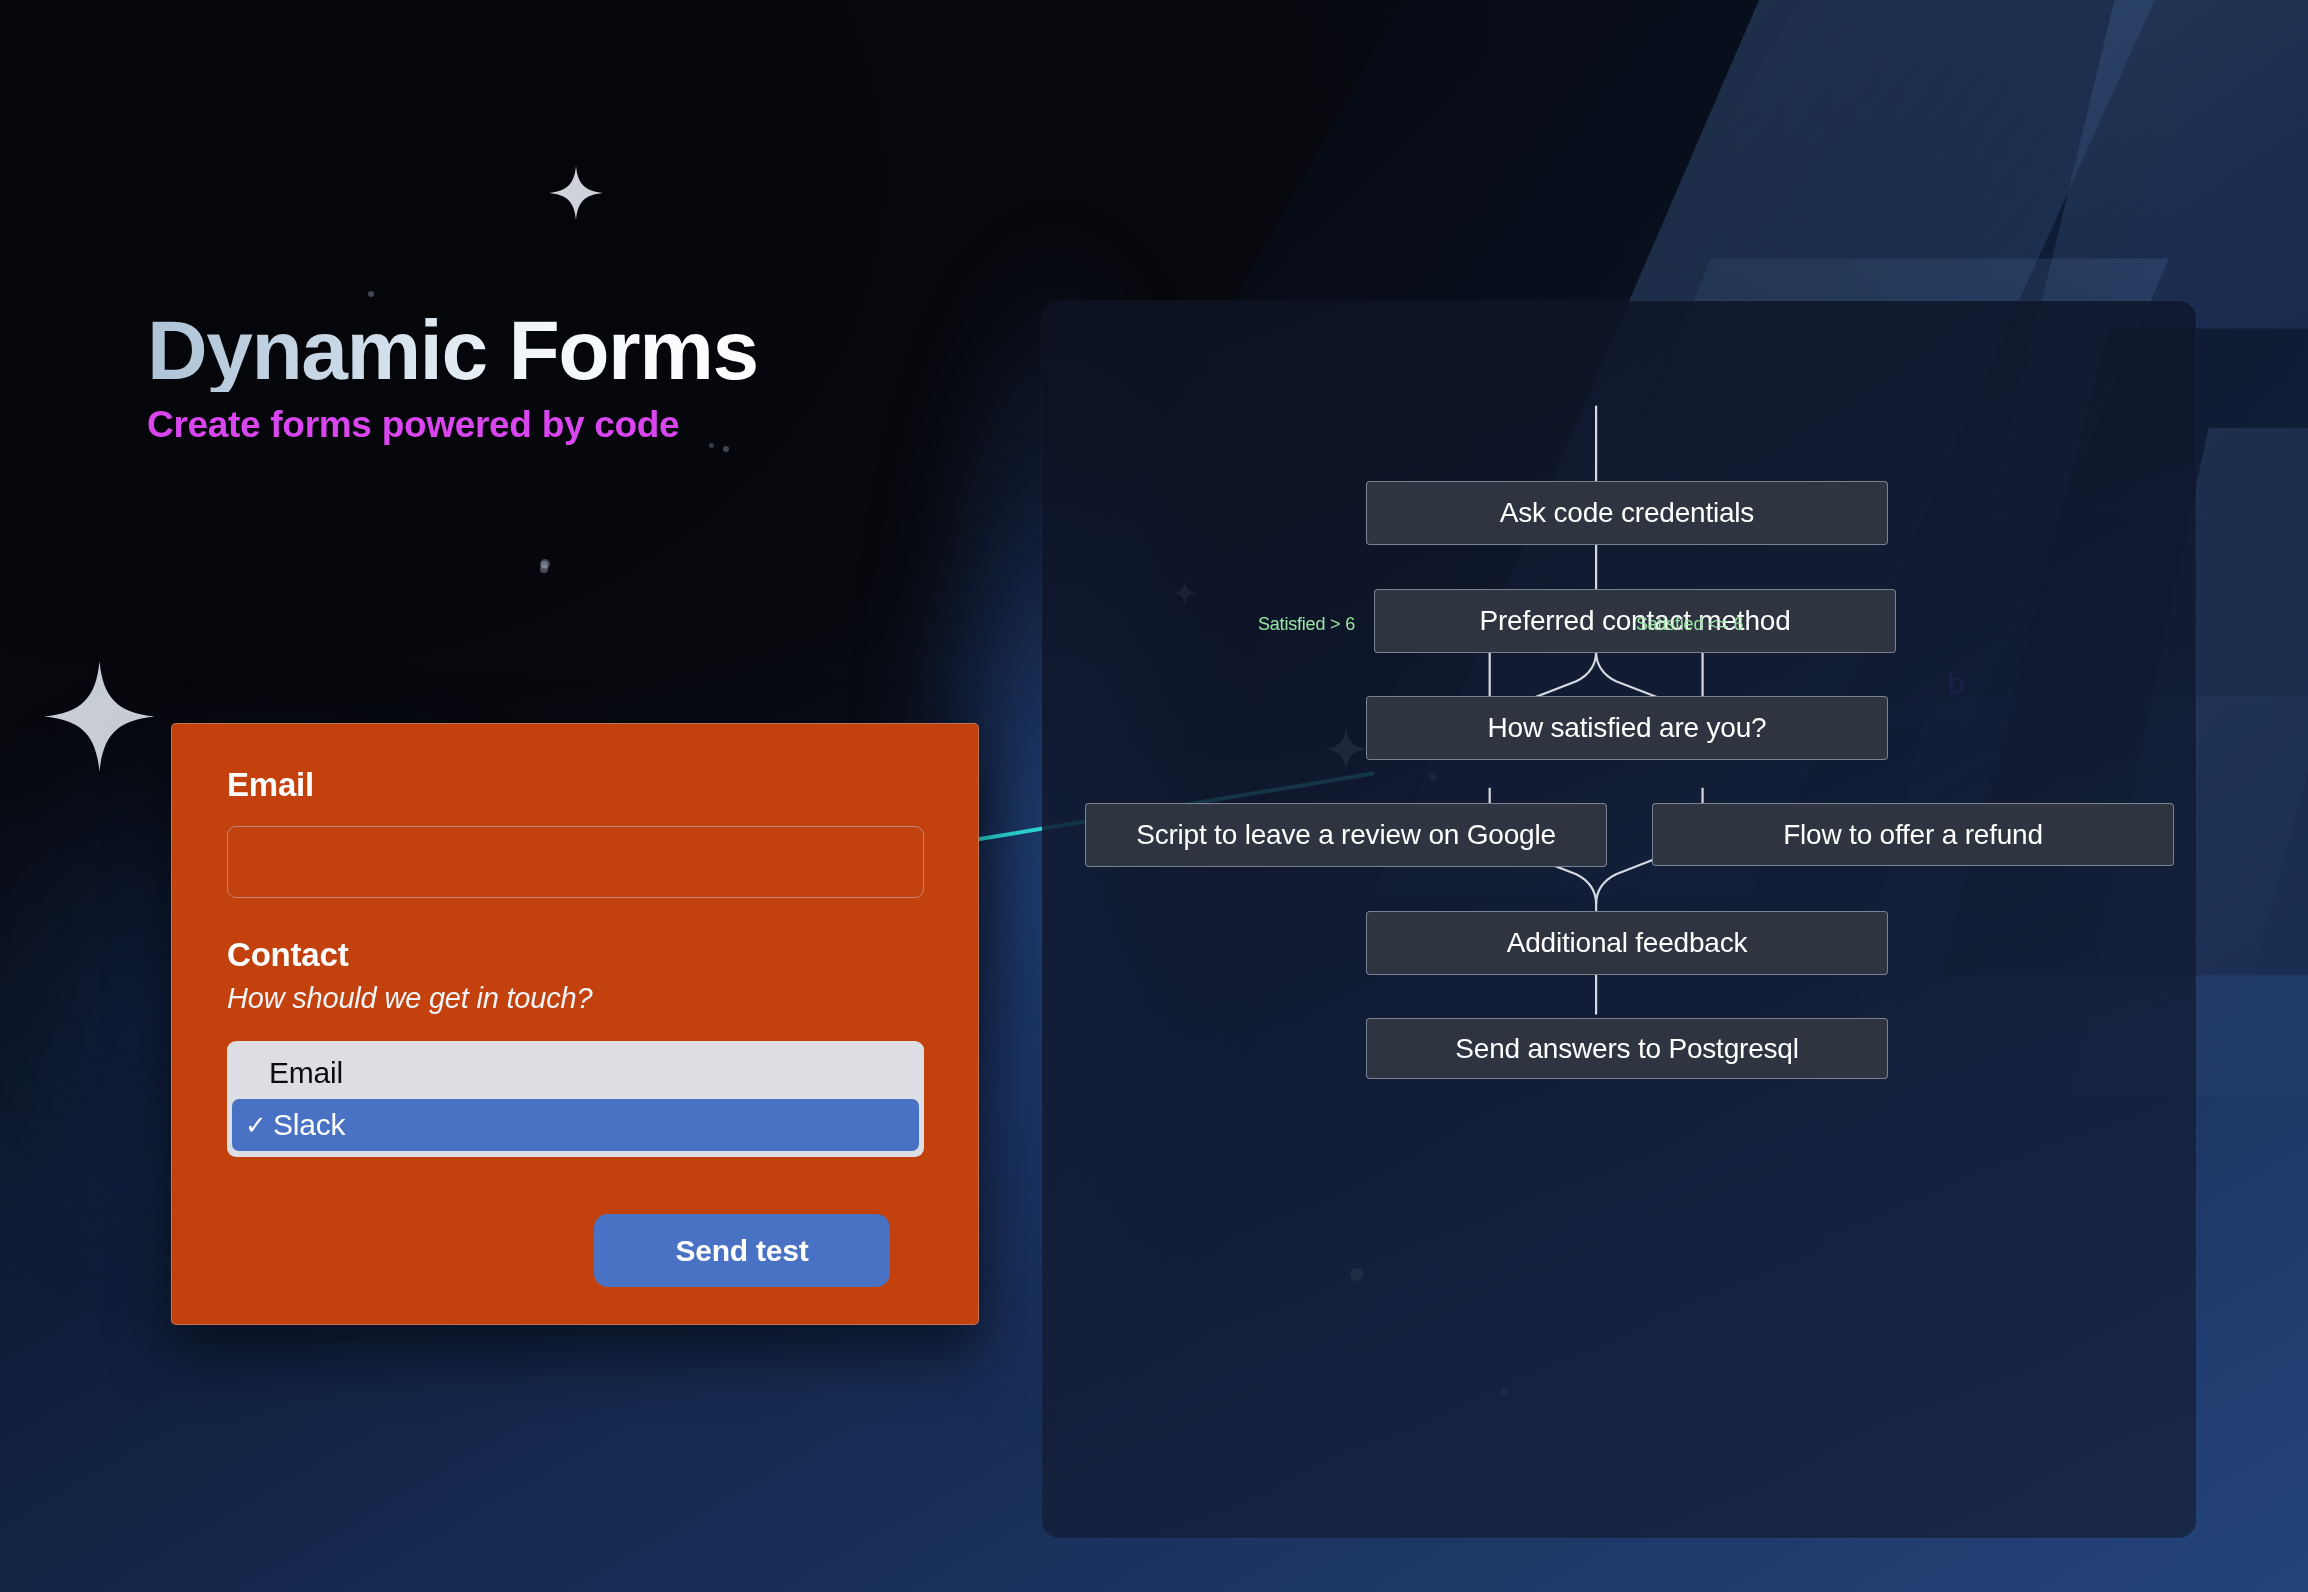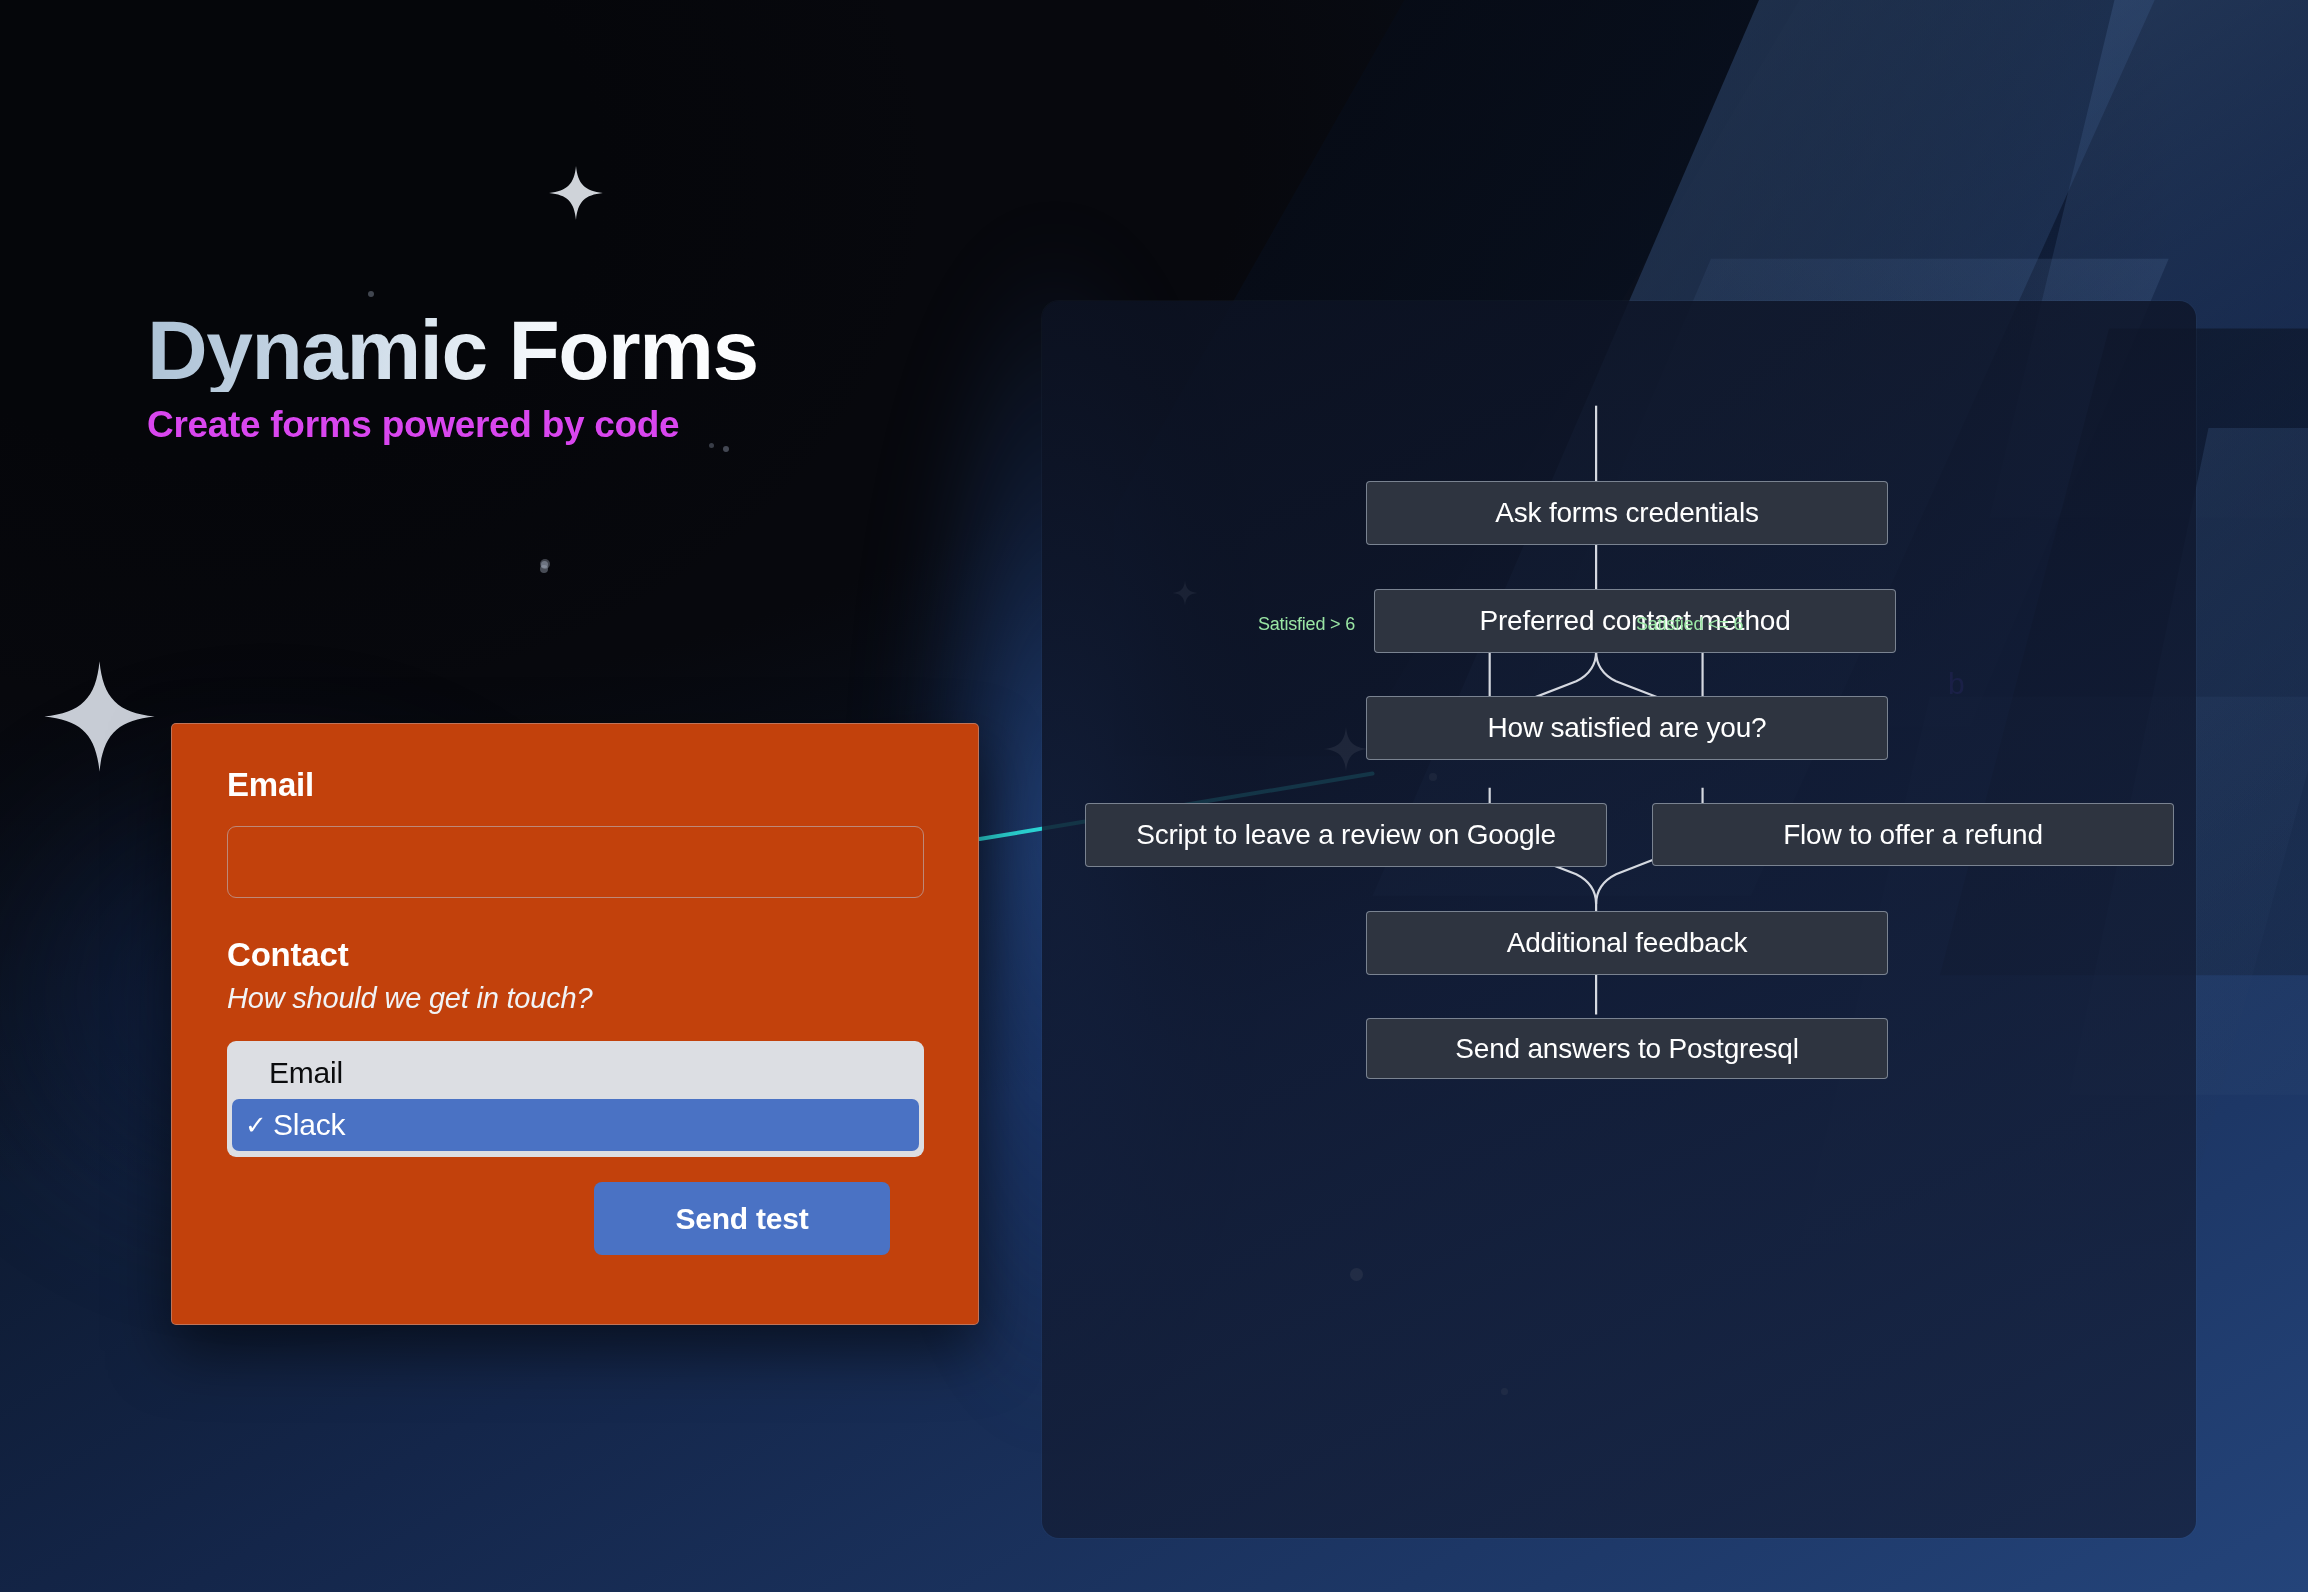--- a/index.html
+++ b/index.html
@@ -82,23 +82,23 @@
     padding:6px 5px 6px 5px;
   }
   .opt {
     height:52px; display:flex; align-items:center;
     font-size:30px; padding-left:37px; border-radius:7px;
     color:#0b0c0e; letter-spacing:-0.2px; position:relative;
   }
   .opt.selected { background:#4a72c4; color:#ffffff; padding-left:13px; }
   .opt .check { width:24px; display:inline-block; font-size:26px; margin-right:4px; }
   #send-test-button {
-    position:absolute; left:422px; top:458px;
+    position:absolute; left:422px; top:490px;
     width:296px; height:73px;
-    background:#4a72c4; border:none; border-radius:8px;
+    background:#4a72c4; border:none; border-radius:14px;
     color:#ffffff; font-size:30px; font-weight:bold;
     font-family:"Liberation Sans", sans-serif;
     cursor:pointer; letter-spacing:-0.2px;
   }
 
   
   #flow-panel {
     position:absolute; left:1042px; top:301px; width:1154px; height:1237px;
     background:linear-gradient(160deg, rgba(12,18,34,0.86) 0%, rgba(16,25,48,0.84) 45%, rgba(22,34,62,0.80) 100%);
     border-radius:17px;
@@ -240,21 +240,21 @@
       <path d="M557 352 Q557 372 577 382 L644 408 Q664 418 664 438 L664 347"></path>
 
       <path d="M450 489 L450 520 Q450 540 470 550 L537 576 Q557 586 557 606 L557 637"></path>
       <path d="M664 489 L664 520 Q664 540 644 550 L577 576 Q557 586 557 606"></path>
 
       <path d="M557 637 L557 717"></path>
     </g>
   </svg>
 
   <div class="flow-node" style="left:324px; top:180px; width:522px; height:64px;">
-    <span>Ask forms credentials</span>
+    <span>Ask code credentials</span>
   </div>
 
   <div class="flow-node" style="left:324px; top:288px; width:522px; height:64px;margin-left:8px;">
     <span>Preferred contact method</span>
   </div>
 
   <div class="flow-node" style="left:324px; top:395px; width:522px; height:64px;">
     <span>How satisfied are you?</span>
   </div>
 

